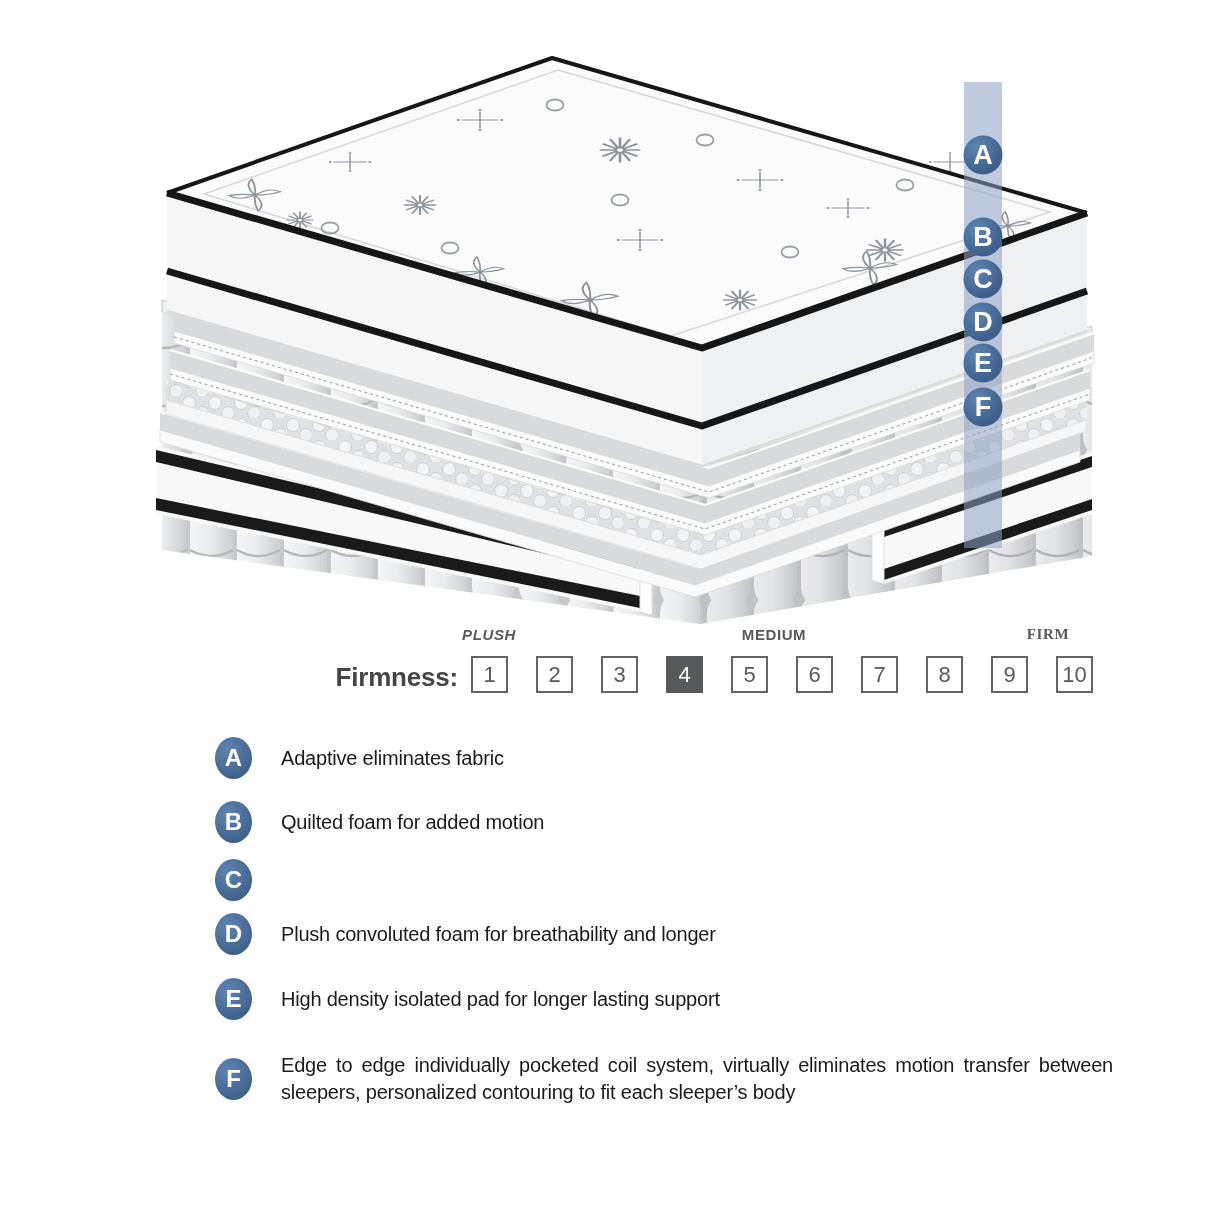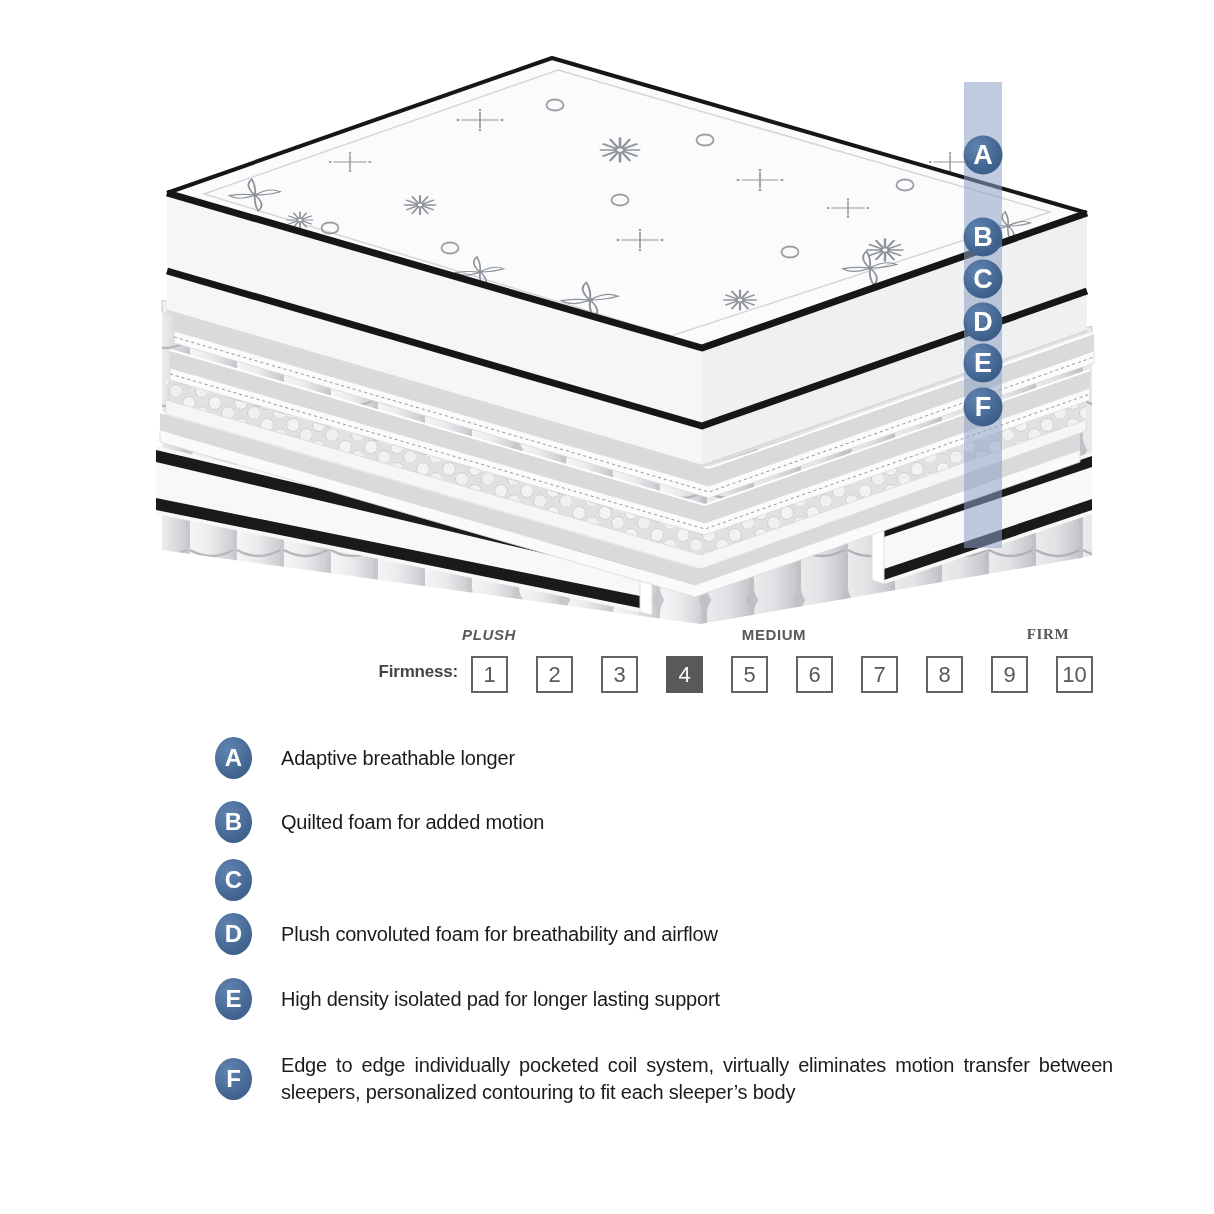--- a/index.html
+++ b/index.html
@@ -7,21 +7,21 @@
           font-family:"Liberation Sans", sans-serif;}
   .mattress-svg{position:absolute;left:0;top:0;}
 
   
   .zone-label{position:absolute;top:626px;transform:translateX(-50%);
     font-size:15px;font-weight:bold;color:#58595b;letter-spacing:.6px;white-space:nowrap;}
   .zone-plush{left:489px;font-style:italic;}
   .zone-medium{left:774px;}
   .zone-firm{left:1048px;font-family:Liberation Serif, serif;}
   .firmness-label{position:absolute;left:300px;top:662px;width:158px;text-align:right;
-    font-size:17px;font-weight:bold;color:#454547;letter-spacing:-0.2px;}
+    font-size:26px;font-weight:bold;color:#454547;letter-spacing:-0.2px;}
   .scale-row{position:absolute;left:471px;top:656px;display:flex;gap:28px;}
   .scale-box{width:33px;height:33px;border:2.5px solid #636467;background:#ffffff;color:#58595b;
     display:flex;align-items:center;justify-content:center;font-size:22px;line-height:1;}
   .scale-box.selected{background:#58595b;border-color:#58595b;color:#ffffff;}
 
   
   .desc-row{position:absolute;left:215px;display:flex;align-items:center;gap:29px;}
   .badge{width:37px;height:42px;border-radius:50%;flex:0 0 auto;
     background:radial-gradient(circle at 35% 30%, #6084b1, #40628e 72%);
     color:#ffffff;font-size:24px;font-weight:bold;
@@ -221,32 +221,32 @@
     <div class="scale-box">5</div>
     <div class="scale-box">6</div>
     <div class="scale-box">7</div>
     <div class="scale-box">8</div>
     <div class="scale-box">9</div>
     <div class="scale-box">10</div>
   </div>
 
   <div class="desc-row" style="top:737px">
     <span class="badge">A</span>
-    <span class="desc-text">Adaptive breathable longer</span>
+    <span class="desc-text">Adaptive eliminates fabric</span>
   </div>
   <div class="desc-row" style="top:801px">
     <span class="badge">B</span>
     <span class="desc-text">Quilted foam for added motion</span>
   </div>
   <div class="desc-row" style="top:859px">
     <span class="badge">C</span>
   </div>
   <div class="desc-row" style="top:913px">
     <span class="badge">D</span>
-    <span class="desc-text">Plush convoluted foam for breathability and airflow</span>
+    <span class="desc-text">Plush convoluted foam for breathability and longer</span>
   </div>
   <div class="desc-row" style="top:978px">
     <span class="badge">E</span>
     <span class="desc-text">High density isolated pad for longer lasting support</span>
   </div>
   <div class="desc-row" style="top:1052px">
     <span class="badge">F</span>
     <span class="desc-text wrap">Edge to edge individually pocketed coil system, virtually eliminates motion transfer between sleepers, personalized contouring to fit each sleeper’s body</span>
   </div>
 

